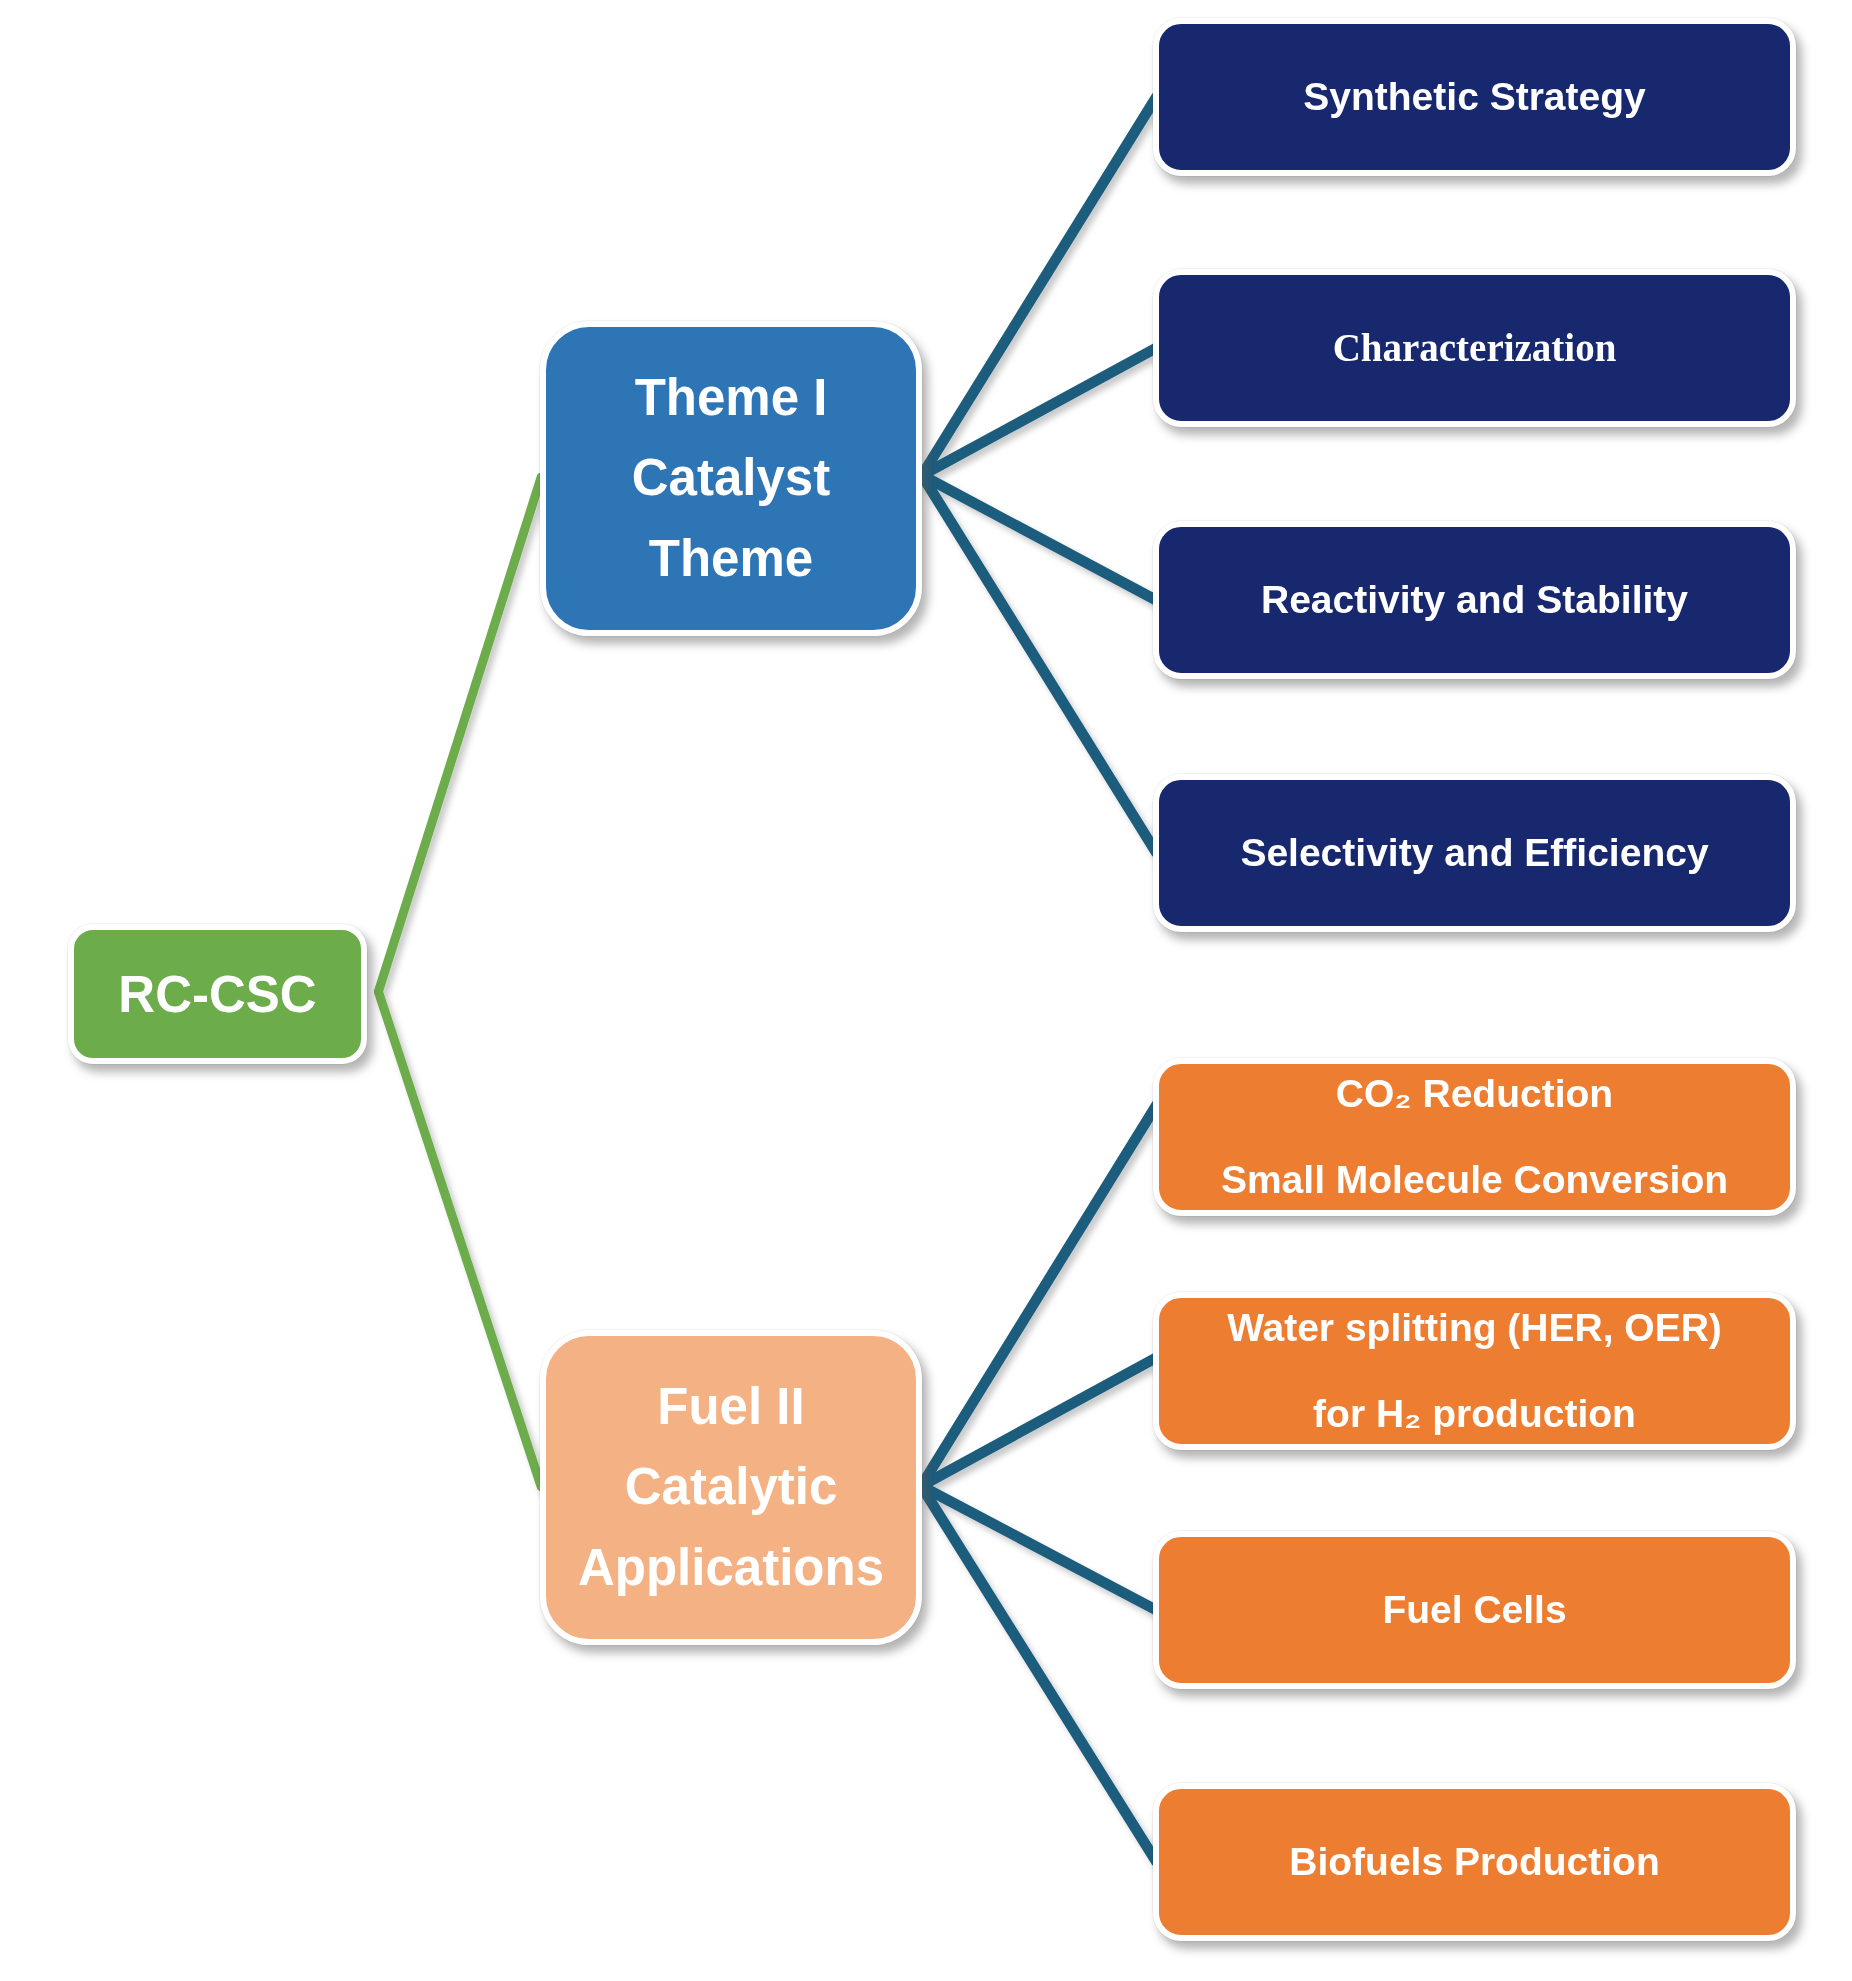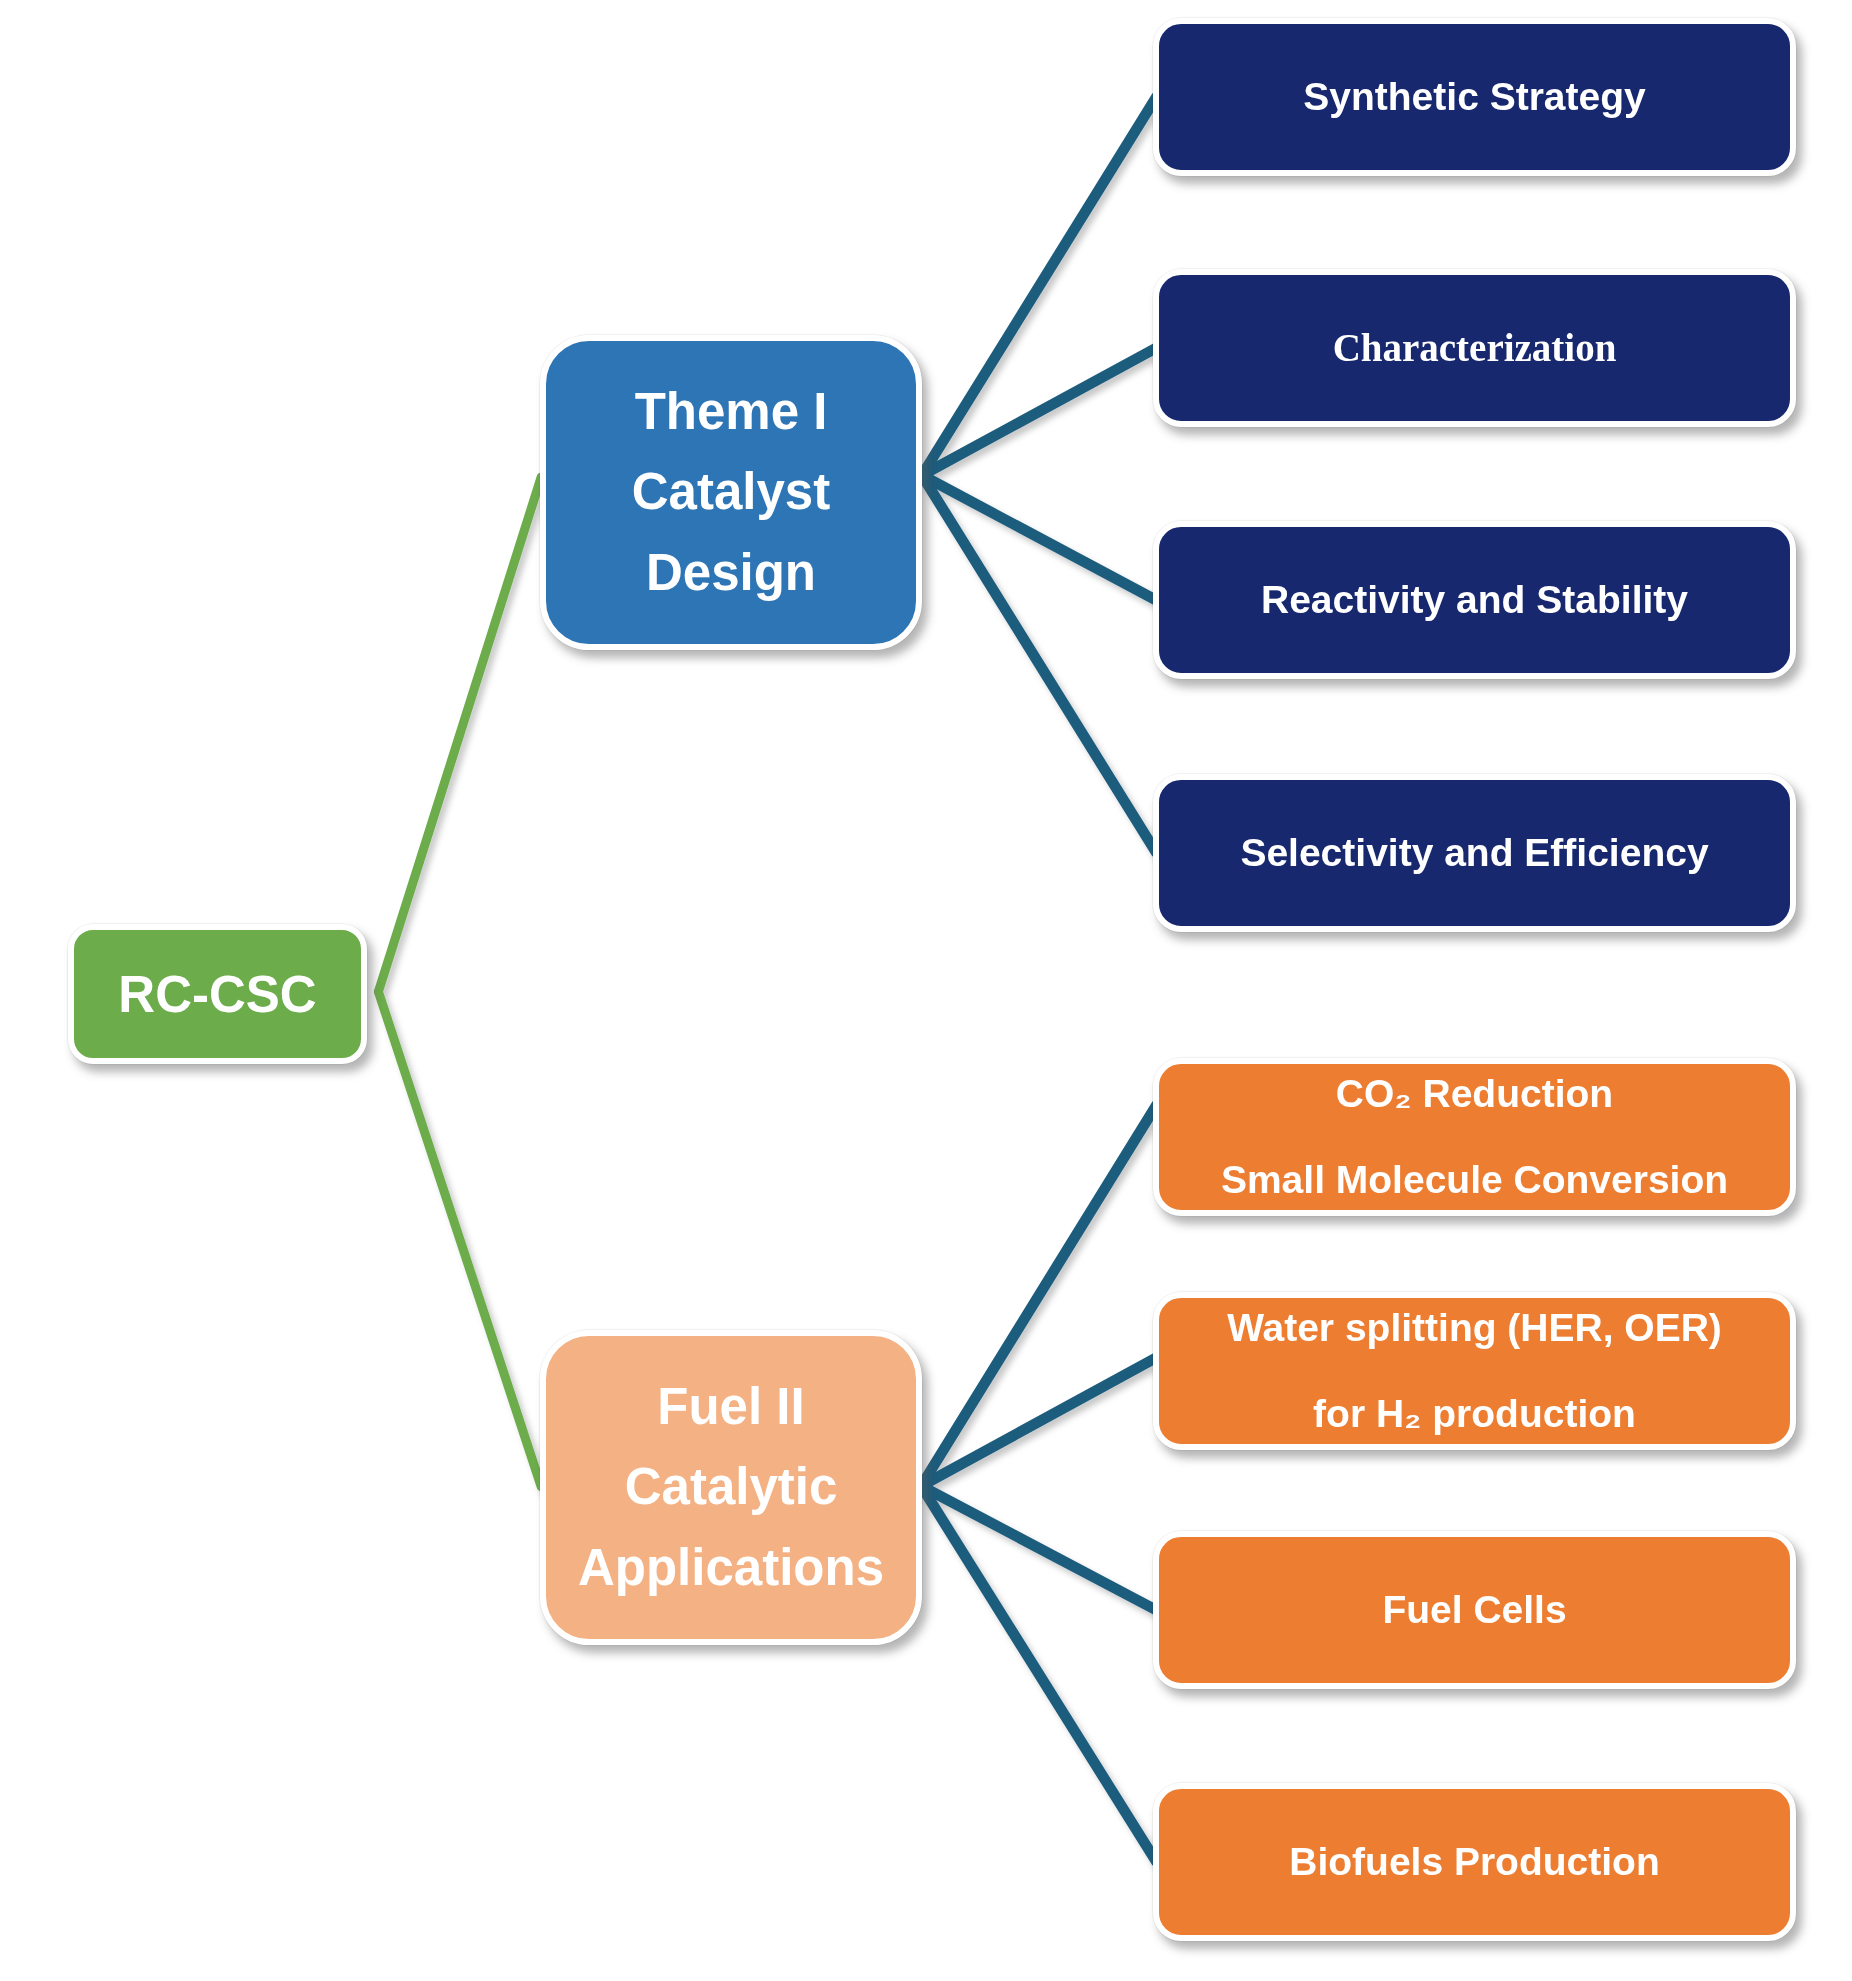--- a/index.html
+++ b/index.html
@@ -42,21 +42,21 @@
     background: #6CAC4B;
     border-radius: 25px;
     font-size: 51px;
   }
   .theme-node {
     width: 382px; height: 315px;
     border-radius: 49px;
     font-size: 51px;
     line-height: 1.58;
   }
-  .theme-1 { left: 540px; top: 335px;  background: #2E75B6; }
+  .theme-1 { left: 540px; top: 321px;  background: #2E75B6; }
   .theme-2 { left: 540px; top: 1330px; background: #F4B183; }
 
   .leaf-node {
     left: 1153px;
     width: 643px; height: 158px;
     border-radius: 28px;
     font-size: 39px;
     line-height: 1.55;
   }
   .leaf-navy   { background: #17286E; }
@@ -99,21 +99,21 @@
     </g>
   </svg>
 
   <div class="node root-node">
     <span class="ln">RC-CSC</span>
   </div>
 
   <div class="node theme-node theme-1">
     <span class="ln">Theme I</span>
     <span class="ln">Catalyst</span>
-    <span class="ln">Design</span>
+    <span class="ln">Theme</span>
   </div>
 
   <div class="node theme-node theme-2">
     <span class="ln">Fuel II</span>
     <span class="ln">Catalytic</span>
     <span class="ln">Applications</span>
   </div>
 
   <div class="node leaf-node leaf-navy leaf-1">
     <span class="ln">Synthetic Strategy</span>

